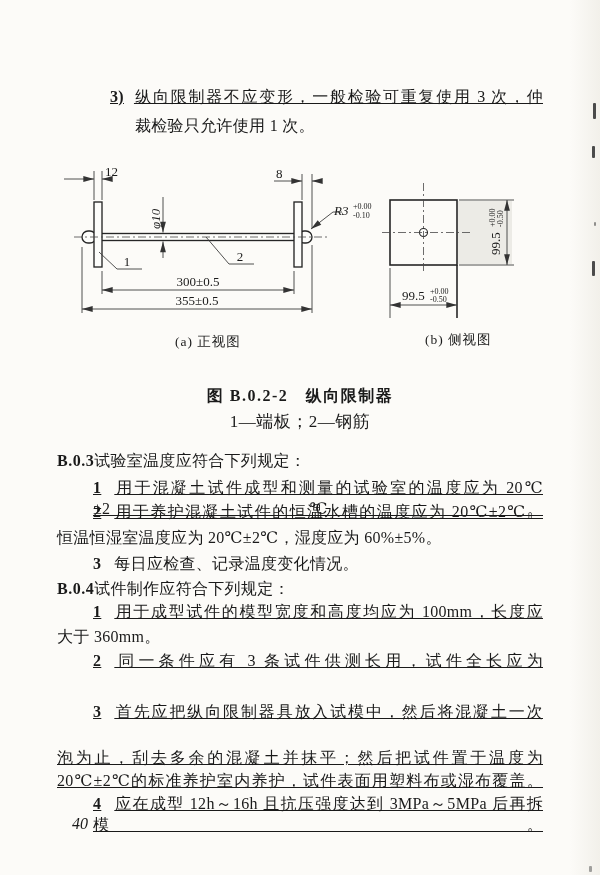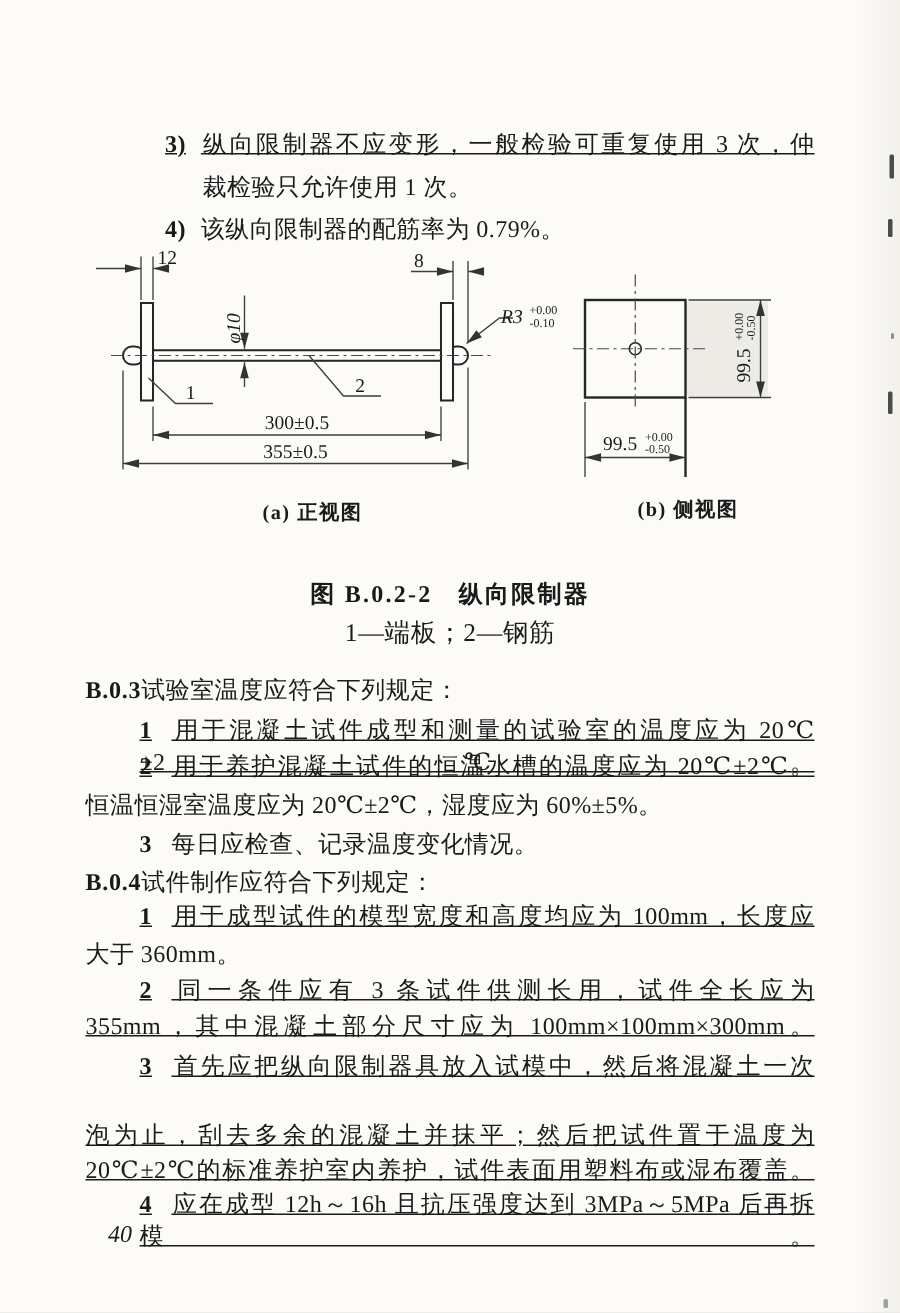--- a/index.html
+++ b/index.html
@@ -4,21 +4,21 @@
 <style>
   html,body{margin:0;padding:0;background:#e8e8e8;}
   .page{position:relative;width:600px;height:875px;margin:0 auto;overflow:hidden;
     background:linear-gradient(90deg,#fcfbf8 0%,#fcfbf8 95%,#f2f0ea 100%);
     font-family:"Liberation Serif","DejaVu Serif",serif;color:#1a1a1a;}
   .tline{position:absolute;font-size:16px;line-height:21px;letter-spacing:.3px;}
   .just{text-align:justify;text-align-last:justify;text-decoration:underline;}
   .nowr{white-space:nowrap;}
   .num{font-weight:bold;margin-right:13px;}
   .secnum{font-weight:bold;margin-right:0;letter-spacing:.5px;}
-  .cap{position:absolute;font-size:13.5px;font-weight:700;letter-spacing:1px;}
+  .cap{position:absolute;font-size:13.5px;font-weight:400;letter-spacing:1px;}
   .figtitle{position:absolute;left:0;top:386px;width:600px;text-align:center;
     font-size:16px;font-weight:600;letter-spacing:1.5px;}
   .figlegend{position:absolute;left:0;top:410px;width:600px;text-align:center;
     font-size:17px;letter-spacing:.5px;}
   .pagenum{position:absolute;left:72px;top:815px;font-style:italic;font-size:16px;}
   .mark{position:absolute;background:#4b4b4b;border-radius:1px;}
   svg{position:absolute;left:0;top:160px;}
   .part{fill:#fdfdfb;stroke:#262626;stroke-width:1.35;}
   .thick{stroke:#262626;stroke-width:1.6;fill:none;}
   .thin{stroke:#3d3d3d;stroke-width:.9;fill:none;}
@@ -27,21 +27,20 @@
   .dti{font-size:13px;font-style:italic;fill:#1a1a1a;}
   .dts{font-size:8px;fill:#1a1a1a;}
 </style>
 </head>
 <body>
 
 <div class="page">
 
   <div class="tline just" style="left:110px;top:86px;width:433px"><span class="num" style="margin-right:10px">3)</span><span>纵向限制器不应变形，一般检验可重复使用 3 次，仲</span></div>
   <div class="tline nowr" style="left:135px;top:115px">裁检验只允许使用 1 次。</div>
-  <div class="tline nowr" style="left:110px;top:143px"><span class="num" style="margin-right:10px">4)</span><span>该纵向限制器的配筋率为 0.79%。</span></div>
 
   <svg width="600" height="168" viewBox="0 160 600 168">
     <defs>
       <marker id="arr" markerUnits="userSpaceOnUse" markerWidth="12" markerHeight="9" viewBox="0 0 12 9" refX="11.5" refY="4.5" orient="auto-start-reverse">
         <path d="M11.5,4.5 L0.8,1.6 L0.8,7.4 Z" fill="#333"></path>
       </marker>
     </defs>
 
     <g>
 
@@ -125,21 +124,20 @@
 
   <div class="tline nowr" style="left:57px;top:450px"><span class="secnum">B.0.3</span><span>试验室温度应符合下列规定：</span></div>
   <div class="tline just" style="left:93px;top:477px;width:450px"><span class="num">1</span><span>用于混凝土试件成型和测量的试验室的温度应为 20℃±2℃。</span></div>
   <div class="tline just" style="left:93px;top:501px;width:450px"><span class="num">2</span><span>用于养护混凝土试件的恒温水槽的温度应为 20℃±2℃。</span></div>
   <div class="tline nowr" style="left:57px;top:527px">恒温恒湿室温度应为 20℃±2℃，湿度应为 60%±5%。</div>
   <div class="tline nowr" style="left:93px;top:553px"><span class="num">3</span><span>每日应检查、记录温度变化情况。</span></div>
   <div class="tline nowr" style="left:57px;top:578px"><span class="secnum">B.0.4</span><span>试件制作应符合下列规定：</span></div>
   <div class="tline just" style="left:93px;top:601px;width:450px"><span class="num">1</span><span>用于成型试件的模型宽度和高度均应为 100mm，长度应</span></div>
   <div class="tline nowr" style="left:57px;top:626px">大于 360mm。</div>
   <div class="tline just" style="left:93px;top:650px;width:450px"><span class="num">2</span><span>同一条件应有 3 条试件供测长用，试件全长应为</span></div>
-  <div class="tline just" style="left:57px;top:674px;width:486px">355mm，其中混凝土部分尺寸应为 100mm×100mm×300mm。</div>
   <div class="tline just" style="left:93px;top:701px;width:450px"><span class="num">3</span><span>首先应把纵向限制器具放入试模中，然后将混凝土一次</span></div>
   <div class="tline just" style="left:57px;top:747px;width:486px">泡为止，刮去多余的混凝土并抹平；然后把试件置于温度为</div>
   <div class="tline just" style="left:57px;top:770px;width:486px">20℃±2℃的标准养护室内养护，试件表面用塑料布或湿布覆盖。</div>
   <div class="tline just" style="left:93px;top:793px;width:450px"><span class="num">4</span><span>应在成型 12h～16h 且抗压强度达到 3MPa～5MPa 后再拆模。</span></div>
 
   <div class="pagenum">40</div>
 
   <div class="mark" style="left:593px;top:103px;width:3px;height:16px"></div>
   <div class="mark" style="left:592px;top:146px;width:3px;height:12px"></div>
   <div class="mark" style="left:594px;top:222px;width:2px;height:4px;opacity:.6"></div>

